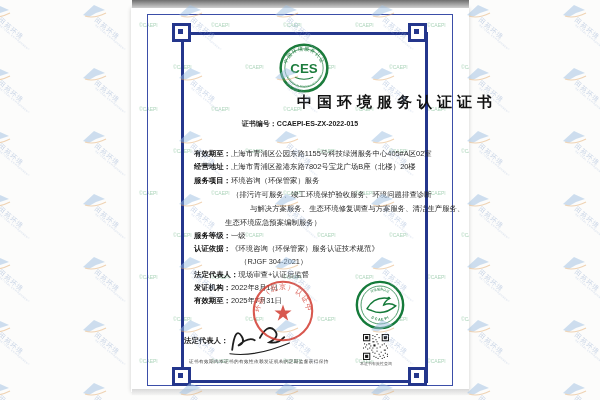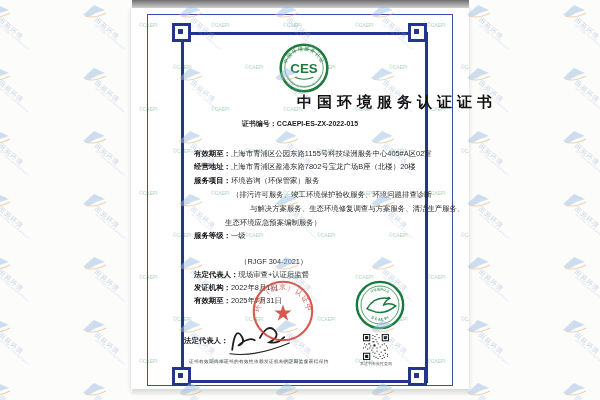--- a/index.html
+++ b/index.html
@@ -136,20 +136,21 @@
   <div class="title">中国环境服务认证证书</div>
   <div class="certno"><b>证书编号：</b><span>CCAEPI-ES-ZX-2022-015</span></div>
 
   <div class="line" style="left:194px;top:149px;"><b>有效期至：</b><span>上海市青浦区公园东路1155号科技绿洲服务中心405#A区02室</span></div>
   <div class="line" style="left:194px;top:162px;"><b>经营地址：</b><span>上海市青浦区盈港东路7802号宝龙广场B座（北楼）20楼</span></div>
   <div class="line" style="left:194px;top:176px;"><b>服务项目：</b><span>环境咨询（环保管家）服务</span></div>
   <div class="line" style="left:232px;top:190px;">（排污许可服务、竣工环境保护验收服务、环境问题排查诊断</div>
   <div class="line" style="left:250px;top:204px;">与解决方案服务、生态环境修复调查与方案服务、清洁生产服务、</div>
   <div class="line" style="left:225px;top:218px;">生态环境应急预案编制服务）</div>
   <div class="line" style="left:194px;top:231px;"><b>服务等级：</b><span>一级</span></div>
+  <div class="line" style="left:194px;top:244px;"><b>认证依据：</b><span>《环境咨询（环保管家）服务认证技术规范》</span></div>
   <div class="line" style="left:240px;top:257px;">（RJGF 304-2021）</div>
   <div class="line" style="left:194px;top:270px;"><b>法定代表人：</b><span>现场审查+认证后监督</span></div>
   <div class="line" style="left:194px;top:283px;"><b>发证机构：</b><span>2022年8月1日</span></div>
   <div class="line" style="left:194px;top:296px;"><b>有效期至：</b><span>2025年7月31日</span></div>
   <div class="line" style="left:184px;top:336px;"><b>法定代表人：</b></div>
 
   <div class="signature">
     <svg width="72" height="42" viewBox="0 0 80 46">
       <path d="M8 34 Q14 8 20 20 Q24 28 15 30 Q28 21 34 26" stroke="#1f1f1f" stroke-width="2" fill="none" stroke-linecap="round"></path>
       <path d="M40 24 Q50 9 57 17 Q63 25 50 30 Q59 33 67 26" stroke="#1f1f1f" stroke-width="2" fill="none" stroke-linecap="round"></path>

